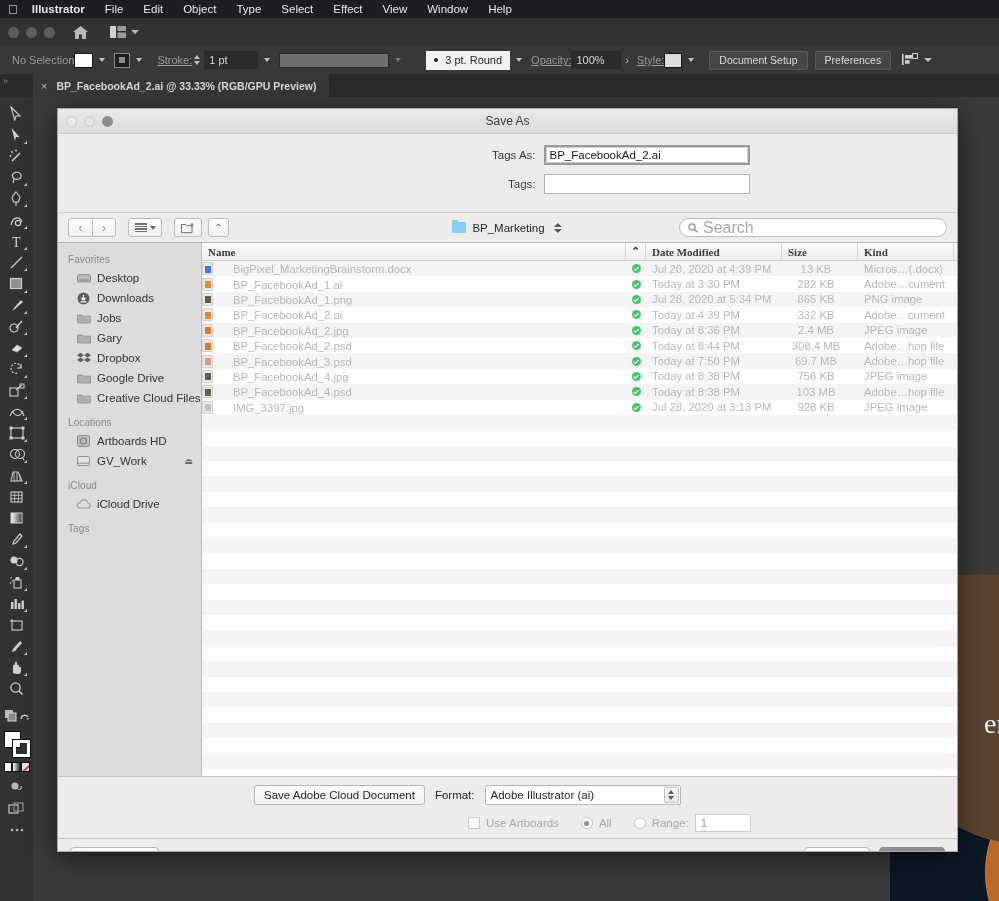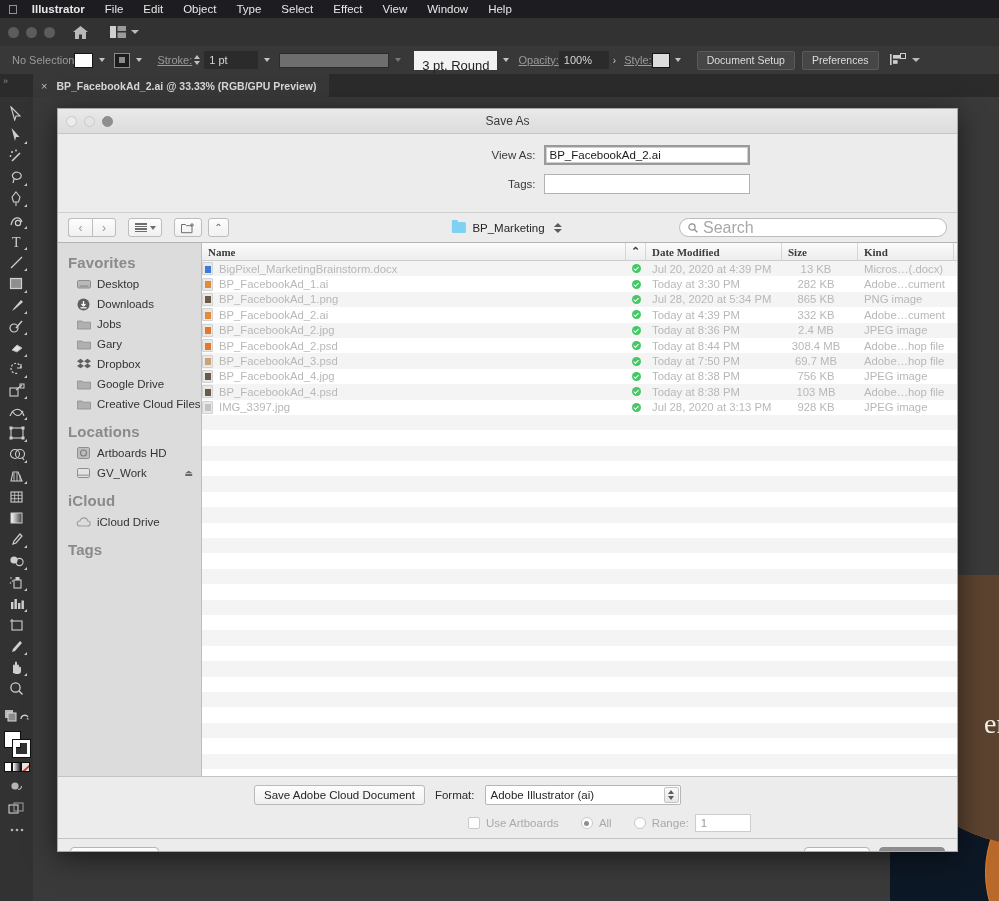--- a/index.html
+++ b/index.html
@@ -52,21 +52,21 @@
   .dd { width:13px; height:18px; display:flex; align-items:center; justify-content:center;
         margin:0 6px 0 2px; }
   .dd .chev { border-top-color:#c4c4c4; border-left-width:3.5px; border-right-width:3.5px; border-top-width:4px;}
   .numfield { background:#2b2b2b; color:#d6d6d6; border:none; height:18px; width:54px;
               font-size:11px; padding-left:5px; display:flex; align-items:center;}
   .stepper { width:9px; height:16px; display:flex; flex-direction:column; justify-content:center;
              align-items:center; gap:2px; margin-right:3px;}
   .stepper .up { width:0;height:0;border-left:3.5px solid transparent;border-right:3.5px solid transparent;border-bottom:4px solid #c0c0c0;}
   .stepper .dn { width:0;height:0;border-left:3.5px solid transparent;border-right:3.5px solid transparent;border-top:4px solid #c0c0c0;}
   .profile-box { display:flex;align-items:center;gap:7px; background:#f2f2f2; color:#222;
-                 height:19px; padding:0 8px; font-size:13px; margin-left:4px;flex-direction:column;}
+                 height:19px; padding:0 8px; font-size:11px; margin-left:16px;}
   .profile-box .dot { width:4px;height:4px;border-radius:50%;background:#222;}
   .opacity-field { background:#2b2b2b; color:#d6d6d6; height:18px; width:50px; font-size:11px;
                    display:flex;align-items:center;padding-left:5px;}
   .arrow-r { color:#c4c4c4; font-size:10px; margin:0 8px 0 4px; }
   .pill-btn { background:#464646; color:#dcdcdc; font-size:10.5px; height:19px;
               padding:0 9px; display:flex;align-items:center;
               border:1px solid #5a5a5a; border-radius:2px; margin-right:7px;}
 
   
   .tabbar { position:absolute; left:0; top:74px; width:999px; height:23px; background:#2b2b2b; }
@@ -159,39 +159,39 @@
   .upbtn { margin-left:6px; height:19px; width:21px; background:linear-gradient(#fdfdfd,#f1f1f1);
            border:1px solid #bdbdbd; border-radius:3px; display:flex;align-items:center;justify-content:center;
            font-size:10px; color:#5b5b5b;}
   .searchbox { position:absolute; right:10px; width:268px; height:19px; background:#fff;
                border:1px solid #bcbcbc; border-radius:10px; display:flex; align-items:center;
                padding:0 8px; gap:5px; color:#a8a8a8; font-size:16px; }
 
   .body { display:flex; height:533px; }
   .sidebar { width:144px; background:#dcdcdc; border-right:1px solid #bdbdbd;
              padding-top:7px; font-size:11.5px; overflow:hidden; }
-  .sb-head { color:#8a8a8a; font-size:15px; padding:4px 0 3px 10px; font-weight:bold; letter-spacing:.1px;}
+  .sb-head { color:#8a8a8a; font-size:10px; padding:4px 0 3px 10px; font-weight:normal; letter-spacing:.1px;}
   .sb-item { display:flex; align-items:center; gap:6px; height:20px; padding-left:18px;
              color:#333; position:relative; }
   .sb-item .eject { position:absolute; right:8px; font-size:9px; color:#6a6a6a; }
   .sb-ico { width:15px; height:13px; display:flex; align-items:center; justify-content:center; flex:0 0 15px;}
 
   .filelist { flex:1; background:#fff; position:relative; overflow:hidden; }
   .colhead { display:flex; height:18px; background:linear-gradient(#fbfbfb,#ededed);
              border-bottom:1px solid #ccc; font-size:11px; color:#3c3c3c; align-items:center; }
   .colhead > div { border-right:1px solid #d6d6d6; height:18px; display:flex; align-items:center;
                    padding-left:6px; box-sizing:border-box; font-weight:bold;font-family:Liberation Serif, serif;}
   .c-name { width:424px; }
   .c-sort { width:20px; justify-content:center; padding-left:0 !important; }
   .c-date { width:136px; }
   .c-size { width:76px; }
   .c-kind { width:96px; }
   .frow { display:flex; height:15.4px; align-items:center; font-size:11.3px; color:#b8b8b8; }
   .frow.alt { background:#f4f4f5; }
-  .f-name { width:424px; display:flex; align-items:center; gap:6px; 
+  .f-name { width:424px; display:flex; align-items:flex-end; gap:20px; 
             white-space:nowrap; overflow:hidden;}
   .f-chk { width:20px; display:flex; align-items:center; justify-content:center; }
   .f-chk .cloud-ok { width:9px;height:9px;border-radius:50%; background:#44c767;
                      display:flex; align-items:center;justify-content:center; }
   .f-chk .cloud-ok:after { content:""; display:block; width:4px;height:2px;
                      border-left:1.3px solid #fff; border-bottom:1.3px solid #fff;
                      transform:rotate(-45deg) translate(0px,-0.5px);}
   .f-date { width:136px; padding-left:6px; }
   .f-size { width:76px; text-align:center; padding-right:8px; }
   .f-kind { width:96px; padding-left:6px; white-space:nowrap; overflow:hidden;}
@@ -586,21 +586,21 @@
       <div class="dlg-lights">
         <span class="close"></span>
         <span></span>
         <span class="zoom"></span>
       </div>
       <span>Save As</span>
     </div>
 
     <div class="nameblock">
       <div class="fieldrow">
-        <span class="lbl">View As:</span>
+        <span class="lbl">Tags As:</span>
         <div class="txtfield focused">BP_FacebookAd_2.ai</div>
       </div>
       <div class="fieldrow">
         <span class="lbl">Tags:</span>
         <div class="txtfield"></div>
       </div>
     </div>
 
     <div class="navrow">
       <div class="btn-group">

